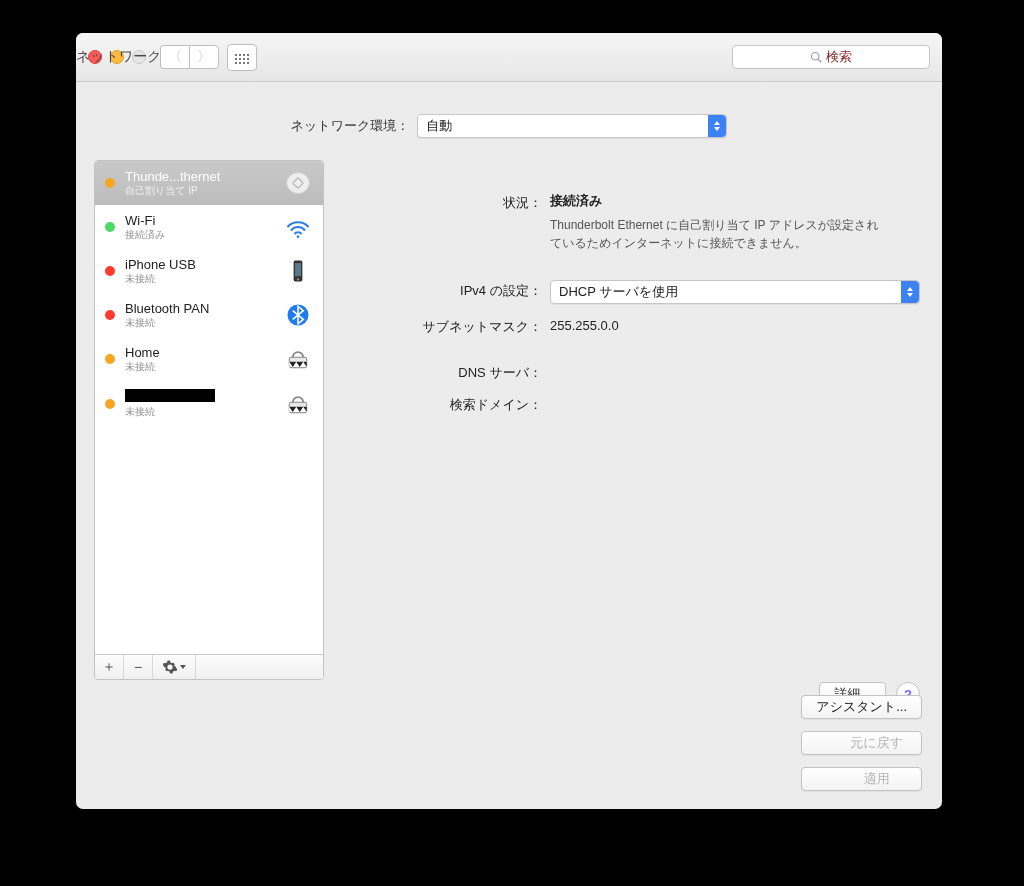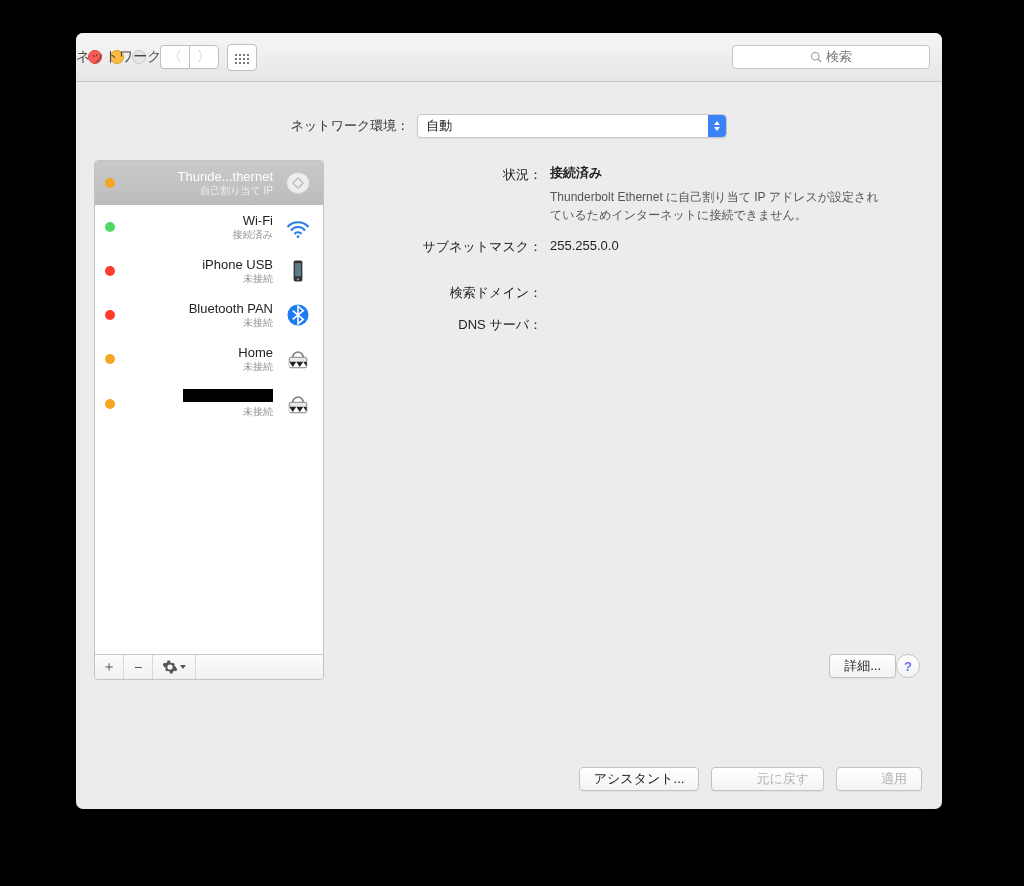--- a/index.html
+++ b/index.html
@@ -47,21 +47,21 @@
   .nav-btn:last-child{border-top-left-radius:0;border-bottom-left-radius:0;}
   .grid-btn{
     width:28px;height:22px;background:#fff;border:1px solid #bfbfbf;border-radius:4px;
     display:grid;grid-template-columns:repeat(4,2px);grid-template-rows:repeat(3,2px);gap:2px;
     align-content:center;justify-content:center;padding:3px 0 0 0;
   }
   .grid-btn span{width:2px;height:2px;background:#777;}
   .title{position:absolute;left:0;right:0;text-align:left;font-size:14px;color:#4a4a4a;pointer-events:none;}
   .search-box{
     margin-left:auto;height:22px;width:196px;background:#fff;border:1px solid #c6c6c6;border-radius:4px;
-    display:flex;align-items:center;justify-content:center;color:#737373;font-size:13px;gap:4px;
+    display:flex;align-items:center;justify-content:center;color:#7f1d1d;font-size:13px;gap:4px;
   }
   .search-box svg{width:12px;height:12px;stroke:#9a9a9a;}
   
   .content{padding:16px 18px 0 18px;}
   .location-row{display:flex;align-items:center;justify-content:center;gap:8px;margin:16px 0 22px 0;}
   .location-row label{font-size:13px;color:#333;}
   .dropdown{
     height:22px;background:#fff;border:1px solid #c7c7c7;border-radius:4px;
     display:flex;align-items:center;padding:0 0 0 8px;font-size:13px;min-width:300px;
     position:relative; box-shadow: 0 1px 1px rgba(0,0,0,0.06);
@@ -75,57 +75,57 @@
   .dropdown .chevron-cap .up{border-bottom:4px solid #fff;margin-bottom:2px;}
   .dropdown .chevron-cap .down{border-top:4px solid #fff;}
   
   .split{display:flex;gap:14px;}
   .sidebar{
     width:228px;background:#fff;border:1px solid #c3c3c3;border-radius:4px;
     height:518px;position:relative;overflow:hidden;
   }
   .service{
     display:flex;align-items:center;padding:8px 10px 8px 10px;gap:10px;
-    border-bottom:0;position:relative;min-height:42px;box-sizing:border-box;text-align:right;
+    border-bottom:0;position:relative;min-height:42px;box-sizing:border-box;
   }
   .service.active{background:linear-gradient(#c9c9c9,#bcbcbc);color:#fff;}
   .status-dot{width:10px;height:10px;border-radius:50%;flex:none;}
   .dot-orange{background:#f6a623;}
   .dot-green{background:#4cd964;}
   .dot-red{background:#ff3b30;}
   .svc-text{flex:1;min-width:0;}
   .svc-name{font-size:13px;line-height:15px;white-space:nowrap;overflow:hidden;text-overflow:ellipsis;}
   .svc-sub{font-size:10px;color:#8e8e8e;line-height:13px;}
   .service.active .svc-sub{color:#f0f0f0;}
   .svc-icon{width:30px;height:26px;display:flex;align-items:center;justify-content:center;}
   .svc-icon svg{width:28px;height:26px;}
   .sidebar-toolbar{
     position:absolute;left:0;right:0;bottom:0;height:24px;background:linear-gradient(#fcfcfc,#f0f0f0);
     border-top:1px solid #c9c9c9;display:flex;
   }
   .tb-btn{width:28px;border-right:1px solid #d9d9d9;display:flex;align-items:center;justify-content:center;font-size:14px;color:#555;}
   .gear svg{width:14px;height:14px;fill:#555;}
   .gear-chev{width:0;height:0;border-left:3px solid transparent;border-right:3px solid transparent;border-top:4px solid #555;margin-left:3px;}
   
-  .detail{flex:1;padding:4px 4px 0 4px;position:relative;}
+  .detail{flex:1;padding:4px 4px 0 4px;position:relative;margin-top:28px;}
   .row{display:flex;align-items:flex-start;margin-bottom:12px;}
   .row-label{width:200px;text-align:right;padding-right:8px;padding-top:2px;}
   .row-value{flex:1;}
   .status-val{font-weight:600;}
   .status-desc{color:#555;font-size:12px;margin-top:6px;line-height:18px;max-width:340px;}
   .detail .dropdown{min-width:340px;}
-  .adv-row{position:absolute;right:4px;bottom:4px;display:flex;align-items:center;}
+  .adv-row{position:absolute;right:4px;bottom:4px;display:flex;align-items:center;gap:10px;}
   .btn{
     height:22px;padding:0 14px;background:linear-gradient(#fff,#f3f3f3);border:1px solid #c3c3c3;border-radius:4px;
     font-size:13px;box-shadow:0 1px 1px rgba(0,0,0,0.05);display:inline-flex;align-items:center;justify-content:center;
   }
   .btn.disabled{color:#b3b3b3;padding-left:44px;}
   .help-btn{width:22px;height:22px;border-radius:50%;border:1px solid #c3c3c3;background:linear-gradient(#fff,#f3f3f3);display:flex;align-items:center;justify-content:center;color:#6a6aff;font-weight:600;font-size:13px;}
   
-  .footer{position:absolute;right:20px;bottom:18px;display:flex;gap:12px;}
+  .footer{position:absolute;right:20px;bottom:18px;display:flex;gap:12px;flex-direction:column;}
   .detail-area{height:518px;position:relative;}
   .redact{background:#000;color:#000;display:inline-block;width:90px;height:13px;}
   .lock-body{fill:#e8e8e8;stroke:#777;}
   .hazard{fill:#222;}
 </style>
 </head>
 <body>
 
 <div class="window">
 
@@ -294,38 +294,50 @@
       <div class="detail detail-area">
 
         <div class="row">
           <div class="row-label">状況：</div>
           <div class="row-value">
             <div class="status-val">接続済み</div>
             <div class="status-desc">Thunderbolt Ethernet に自己割り当て IP アドレスが設定されているためインターネットに接続できません。</div>
           </div>
         </div>
 
+        <div class="row" style="margin-top:28px;">
+          <div class="row-label">IPv4 の設定：</div>
+          <div class="row-value">
+            <div class="dropdown">
+              <span>DHCP サーバを使用</span>
+              <div class="chevron-cap">
+                  <span class="up"></span>
+                  <span class="down"></span>
+                </div>
+            </div>
+          </div>
+        </div>
 
 
         <div class="row">
           <div class="row-label">サブネットマスク：</div>
           <div class="row-value" style="padding-top:2px;">255.255.0.0</div>
         </div>
 
         <div class="row">
           <div class="row-value" style="padding-top:2px;"></div>
         </div>
 
         <div class="row">
+          <div class="row-label">DNS サーバ：</div>
+          <div class="row-value" style="padding-top:2px;"></div>
+        </div>
+
+        <div class="row">
           <div class="row-label">検索ドメイン：</div>
-          <div class="row-value" style="padding-top:2px;"></div>
-        </div>
-
-        <div class="row">
-          <div class="row-label">DNS サーバ：</div>
           <div class="row-value" style="padding-top:2px;"></div>
         </div>
 
         <div class="adv-row">
           <div class="btn">
               <span>詳細...</span>
             </div>
           <div class="help-btn">
               <span>?</span>
             </div>

